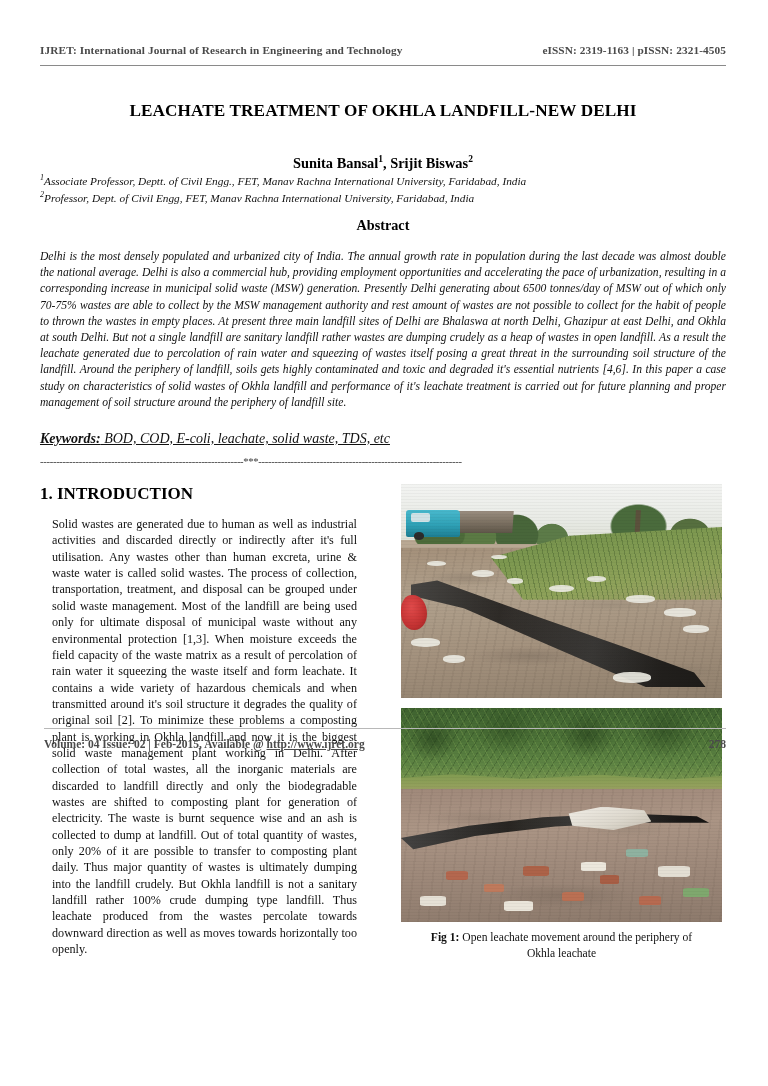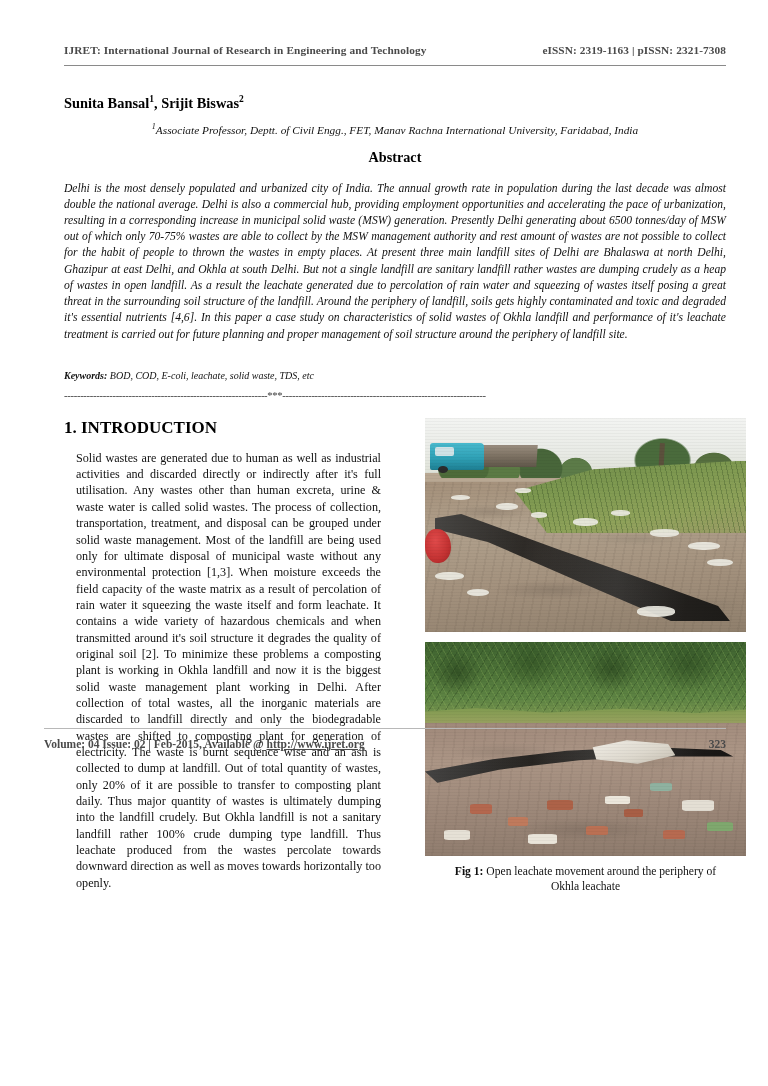--- a/index.html
+++ b/index.html
@@ -12,21 +12,21 @@
     height: 1086px;
     font-family: "Liberation Serif", "DejaVu Serif", serif;
     color: #1a1a1a;
     position: relative;
     overflow: hidden;
   }
   .page {
     width: 768px;
     height: 772px;
     box-sizing: border-box;
-    padding: 44px 42px 0 64px;
+    padding: 44px 42px 0 40px;
     position: relative;
     border-radius: 24px;
   }
 
   
   .journal-header {
     display: flex;
     justify-content: space-between;
     align-items: baseline;
     font-family: "Liberation Serif", "DejaVu Serif", serif;
@@ -48,34 +48,33 @@
   .paper-title {
     text-align: center;
     font-weight: bold;
     font-size: 17.2px;
     line-height: 1.95;
     letter-spacing: 0.1px;
     margin: 28px 18px 0 18px;
     color: #000;
   }
   .authors {
-    text-align: left;
+    text-align: center;
     font-weight: bold;
     font-size: 14.4px;
-    margin-top: 20px;
+    margin-top: 26px;
     color: #000;
   }
   .authors sup { font-size: 9.5px; font-weight: bold; }
 
   .affiliations {
-    text-align: center;
     font-style: italic;
     font-size: 11.3px;
     line-height: 1.42;
-    margin-top: 9px;
+    margin-top: 1px;
     color: #111;
   }
   .affiliations sup { font-size: 8px; font-style: italic; }
 
   
   .abstract-heading {
     text-align: center;
     font-weight: bold;
     font-size: 14.2px;
     margin-top: 11px;
@@ -86,23 +85,24 @@
     font-style: italic;
     font-size: 11.6px;
     line-height: 1.40;
     text-align: justify;
     margin-top: 15px;
     color: #111;
     hyphens: none;
   }
   .keywords {
     font-style: italic;
-    font-size: 10px;
-    margin-top: 27px;
+    font-size: 14px;
+    margin-top: 20px;
     color: #111;
+    text-decoration: underline;
   }
   .keywords b { font-style: italic; font-weight: bold; }
 
   .dash-divider {
     font-size: 10.6px;
     color: #3a3a3a;
     margin-top: 9px;
     letter-spacing: -0.3px;
     white-space: nowrap;
     overflow: hidden;
@@ -314,33 +314,35 @@
     pointer-events:none;
   }
 </style>
 </head>
 <body>
 
 <div class="page">
 
   <div class="journal-header">
     <span class="jh-title">IJRET: International Journal of Research in Engineering and Technology</span>
-    <span class="jh-issn">eISSN: 2319-1163 | pISSN: 2321-7308</span>
+    <span class="jh-issn">eISSN: 2319-1163 | pISSN: 2321-4505</span>
   </div>
   <hr class="header-rule">
 
   <div class="paper-title">
+    <div>LEACHATE TREATMENT OF OKHLA LANDFILL-NEW DELHI</div>
   </div>
 
   <div class="authors">
     <span>Sunita Bansal</span><sup>1</sup><span>, </span><span>Srijit Biswas</span><sup>2</sup>
   </div>
 
   <div class="affiliations">
     <div><sup>1</sup><span>Associate Professor, Deptt. of Civil Engg., FET, Manav Rachna International University, Faridabad, India</span></div>
+    <div><sup>2</sup><span>Professor, Dept. of Civil Engg, FET, Manav Rachna International University, Faridabad, India</span></div>
   </div>
 
   <div class="abstract-heading">Abstract</div>
   <div class="abstract-body">Delhi is the most densely populated and urbanized city of India. The annual growth rate in population during the last decade was almost double the national average. Delhi is also a commercial hub, providing employment opportunities and accelerating the pace of urbanization, resulting in a corresponding increase in municipal solid waste (MSW) generation. Presently Delhi generating about 6500 tonnes/day of MSW out of which only 70-75% wastes are able to collect by the MSW management authority and rest amount of wastes are not possible to collect for the habit of people to thrown the wastes in empty places. At present three main landfill sites of Delhi are Bhalaswa at north Delhi, Ghazipur at east Delhi, and Okhla at south Delhi. But not a single landfill are sanitary landfill rather wastes are dumping crudely as a heap of wastes in open landfill. As a result the leachate generated due to percolation of rain water and squeezing of wastes itself posing a great threat in the surrounding soil structure of the landfill. Around the periphery of landfill, soils gets highly contaminated and toxic and degraded it's essential nutrients [4,6]. In this paper a case study on characteristics of solid wastes of Okhla landfill and performance of it's leachate treatment is carried out for future planning and proper management of soil structure around the periphery of landfill site.</div>
 
   <div class="keywords">
     <b>Keywords:</b><span> BOD, COD, E-coli, leachate, solid waste, TDS, etc</span>
   </div>
 
   <div class="dash-divider">---------------------------------------------------------------***---------------------------------------------------------------</div>
@@ -420,17 +422,17 @@
         <b>Fig 1:</b><span> Open leachate movement around the periphery of</span><br>
         <span>Okhla leachate</span>
       </div>
     </div>
   </div>
 
   <div class="footer">
     <hr class="footer-rule">
     <div class="footer-row">
       <span><span>Volume: 04 Issue: 02 | Feb-2015, Available @ </span><span class="url">http://www.ijret.org</span></span>
-      <span class="pageno">323</span>
+      <span class="pageno">278</span>
     </div>
   </div>
 
 </div>
 
 </body></html>

